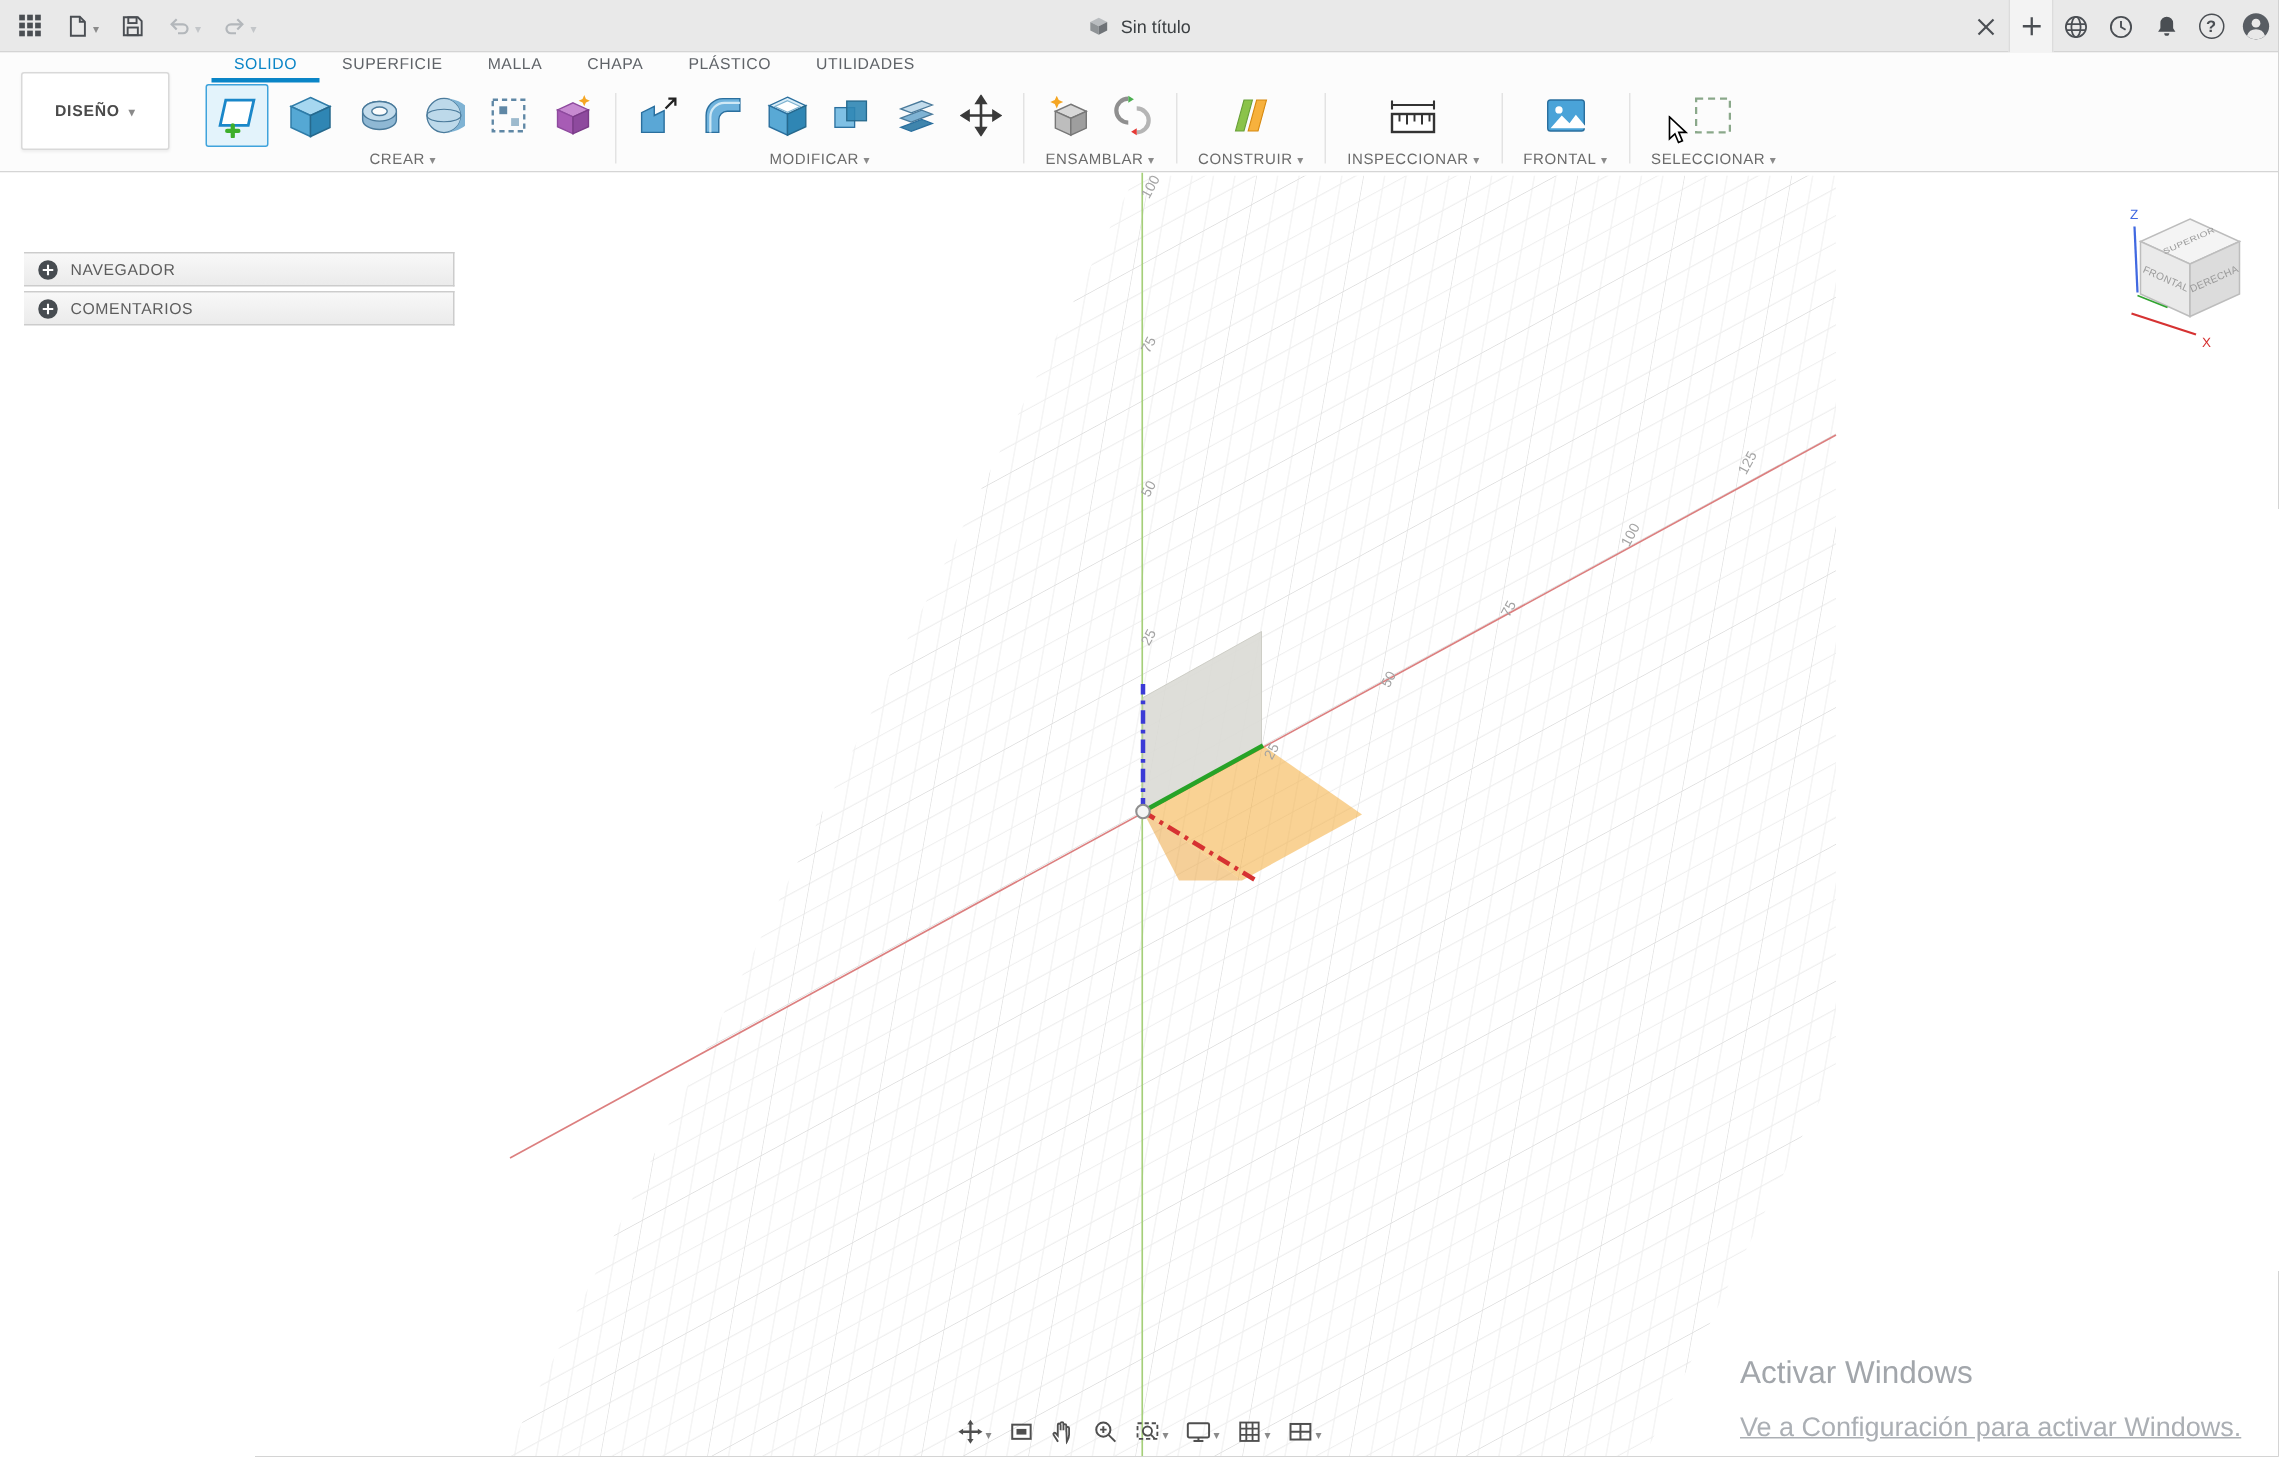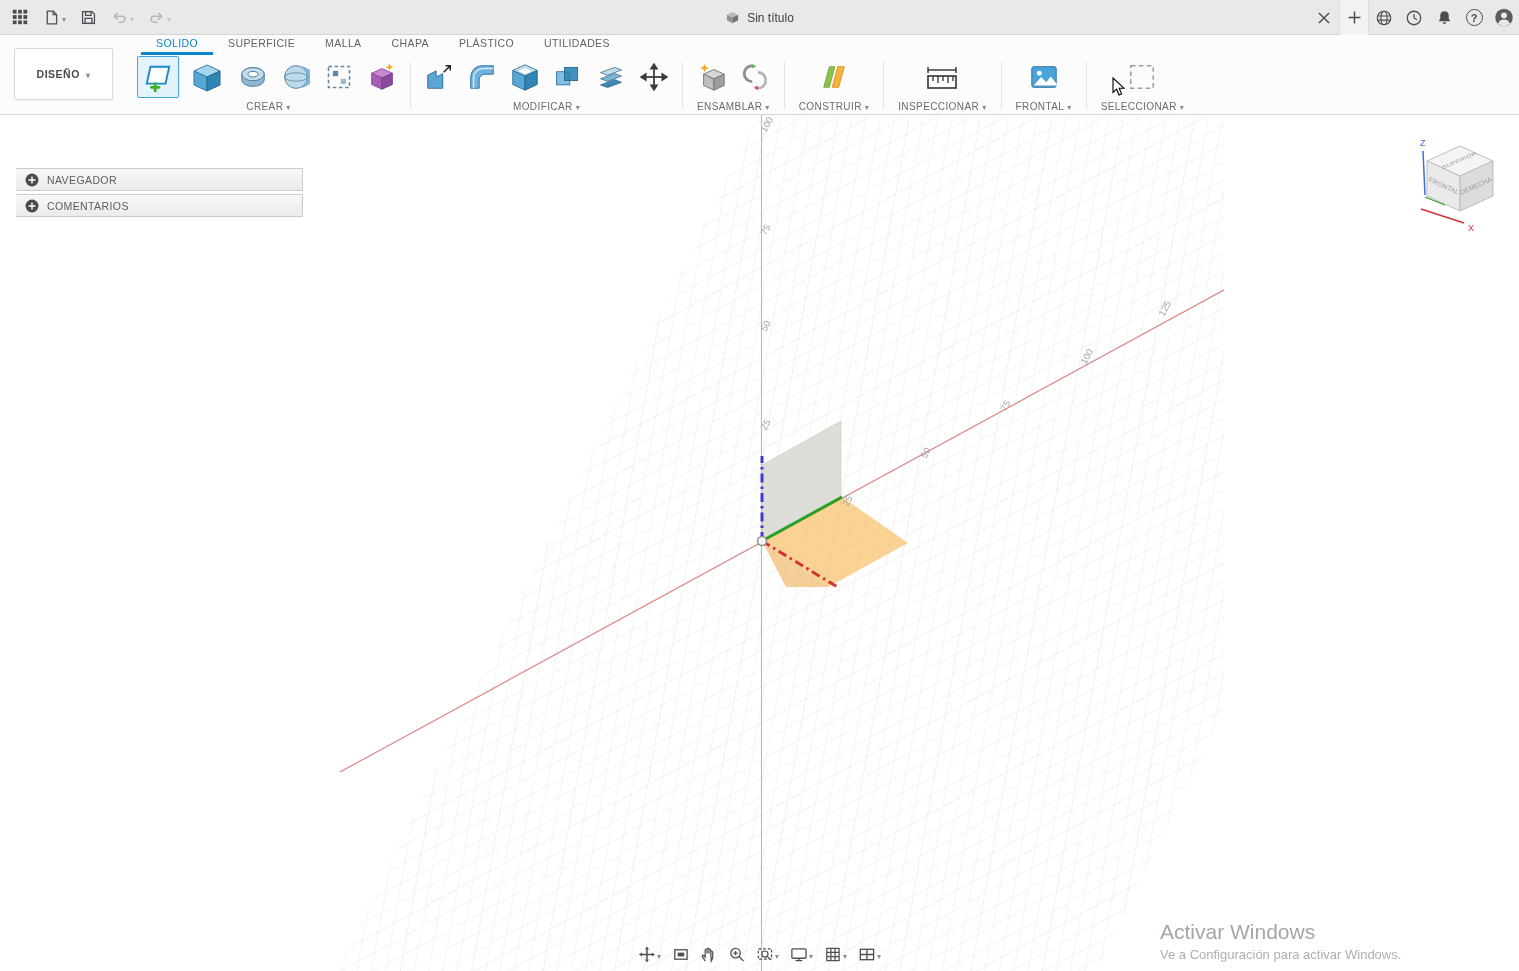--- a/index.html
+++ b/index.html
@@ -60,21 +60,21 @@
 
   .viewcube { position:absolute; right:12px; top:18px; }
 
   .navbar { position:absolute; left:50%; bottom:5px; transform:translateX(-50%);
             display:flex; align-items:center; gap:3px; }
   .nav-btn { display:flex; align-items:center; gap:2px; padding:3px 4px; background:none;
              border:none; color:#4f4f4f; cursor:pointer; }
 
   .watermark { position:absolute; left:1160px; bottom:9px; color:#a2a6ab; pointer-events:none; }
   .wm1 { font-size:21px; }
-  .wm2 { font-size:13px; margin-top:3px; color:#abafb4; }
+  .wm2 { font-size:18px; margin-top:13px; color:#abafb4;text-decoration:underline; }
 </style>
 </head>
 <body>
 
 <div class="app">
 
   <header class="titlebar">
     <div class="tb-left">
       <button class="tbtn">
         <svg width="18" height="18" viewBox="0 0 20 20" fill="currentColor">

